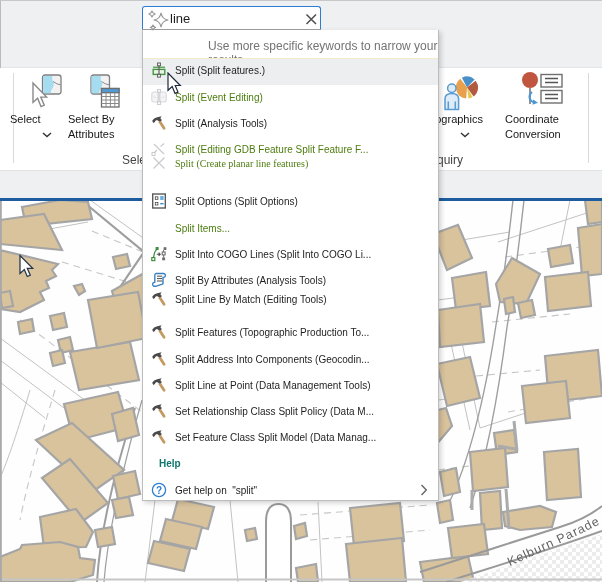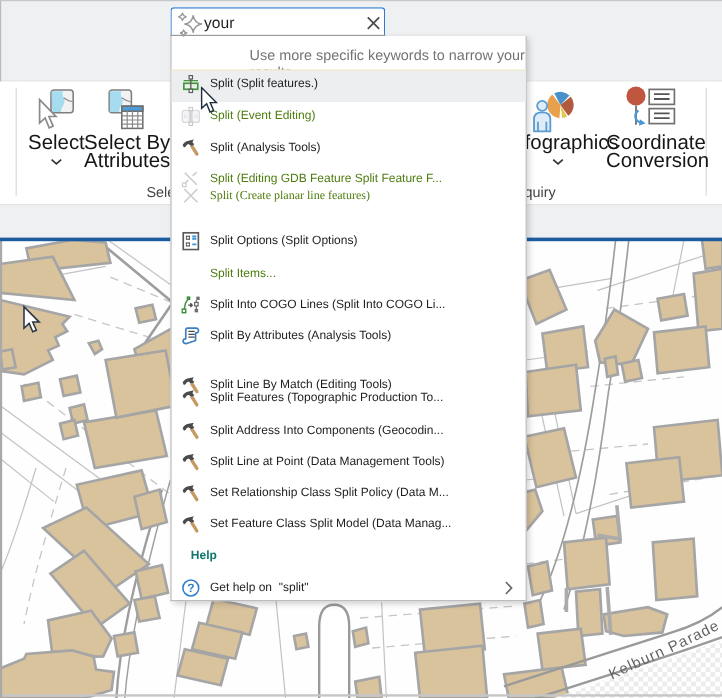--- a/index.html
+++ b/index.html
@@ -5,21 +5,21 @@
 html,body{margin:0;padding:0;}
 body{width:602px;height:582px;position:relative;overflow:hidden;
   font-family:"Liberation Sans",sans-serif;background:#fff;}
 .abs{position:absolute;}
 
 #topbar{left:0;top:0;width:602px;height:68px;background:#eef0f1;border-bottom:1px solid #e2e4e5;box-sizing:border-box;}
 #leftedge{left:0;top:0;width:1px;height:68px;background:#b9bcbe;}
 
 #ribbon{left:0;top:68px;width:602px;height:102px;background:#ffffff;}
 .vsep{position:absolute;width:1px;background:#d9d9d9;}
-.iconlabel{position:absolute;font-size:17px;color:#161616;text-align:center;line-height:14.5px;}
+.iconlabel{position:absolute;font-size:11px;color:#161616;line-height:14.5px;}
 .grouplabel{position:absolute;font-size:12px;color:#444;}
 
 #strip{left:0;top:170px;width:602px;height:28px;background:#eef0f1;border-top:1px solid #e0e2e3;box-sizing:border-box;}
 #blueline{left:0;top:198px;width:602px;height:3px;background:#1d5c9e;z-index:5;}
 
 #map{left:0;top:200px;width:602px;height:382px;}
 
 #searchbox{left:142px;top:6px;width:179px;height:24px;background:#fff;border:1.3px solid #2b7cd3;border-bottom:none;border-radius:3px 3px 0 0;box-sizing:border-box;z-index:15;}
 #searchtext{left:170px;top:11px;font-size:13px;color:#1e1e1e;z-index:20;}
 
@@ -308,21 +308,21 @@
     </svg>
     <span class="rowtext">Split Into COGO Lines (Split Into COGO Li...</span>
   </div>
   <div class="row" style="top:237px;text-align:right;">
     <svg class="rowicon" viewBox="0 0 16 16">
       <path d="M5.2,1.5 H12.3 Q14.6,1.7 14.4,3.8 Q14.2,5.6 12,5.4 L12,11.8 L4.6,14.3 Q1.6,14.5 1.6,12.1 Q1.7,10.3 3.8,10.4 L3.8,3.5 Q3.9,1.5 5.2,1.5 Z" fill="#fff" stroke="#3a80c0" stroke-width="1.4" stroke-linejoin="round"></path>
       <path d="M6,4.2 h5.2 M6,6.6 h5.2 M6,9 h5.2" stroke="#4a4a4a" stroke-width="1" fill="none"></path>
     </svg>
     <span class="rowtext">Split By Attributes (Analysis Tools)</span>
   </div>
-  <div class="row" style="top:278px;">
+  <div class="row" style="top:256px;">
     <svg class="rowicon" viewBox="0 0 16 16">
         <use href="#hammer"></use>
       </svg>
     <span class="rowtext">Split Line By Match (Editing Tools)</span>
   </div>
   <div class="row" style="top:289.4px;">
     <svg class="rowicon" viewBox="0 0 16 16">
         <use href="#hammer"></use>
       </svg>
     <span class="rowtext">Split Features (Topographic Production To...</span>
@@ -378,16 +378,16 @@
   </defs>
 </svg>
 
 <div id="searchbox" class="abs"></div>
 <div class="abs" style="left:142px;top:29px;width:179px;height:1px;background:#9b9b9b;z-index:16;"></div>
 <svg class="abs" style="left:147px;top:9px;z-index:20;" width="24" height="24" viewBox="0 0 24 24">
   <path d="M14,4 Q15,10 21,11 Q15,12 14,18 Q13,12 7,11 Q13,10 14,4 Z" fill="#fff" stroke="#979797" stroke-width="1.2" stroke-linejoin="round"></path>
   <path d="M5,2 Q5.6,4.4 8.2,5 Q5.6,5.6 5,8 Q4.4,5.6 1.8,5 Q4.4,4.4 5,2 Z" fill="#fff" stroke="#979797" stroke-width="1.1" stroke-linejoin="round"></path>
   <path d="M6,16 Q6.5,18 8.7,18.5 Q6.5,19 6,21 Q5.5,19 3.3,18.5 Q5.5,18 6,16 Z" fill="#fff" stroke="#979797" stroke-width="1.1" stroke-linejoin="round"></path>
 </svg>
-<div id="searchtext" class="abs">your</div>
+<div id="searchtext" class="abs">line</div>
 <svg class="abs" style="left:305px;top:13px;z-index:20;" width="13" height="13" viewBox="0 0 13 13">
   <path d="M1.5,1.5 L11,11 M11,1.5 L1.5,11" stroke="#4e4e4e" stroke-width="1.5"></path>
 </svg>
 
 </body></html>

